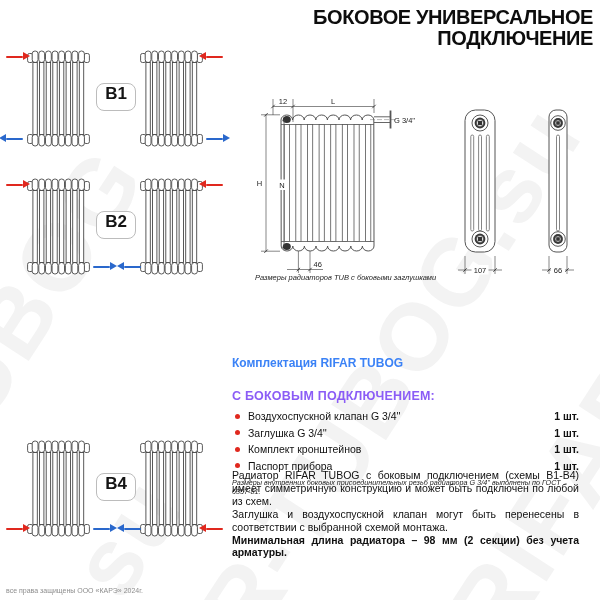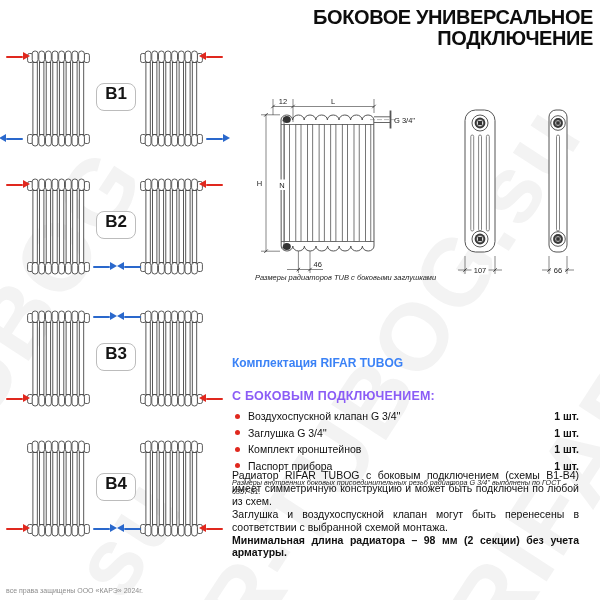--- a/index.html
+++ b/index.html
@@ -132,35 +132,20 @@
         </svg>
       <div class="badge">
           <span>B2</span>
         </div>
       <span class="arr red ol-t"></span>
       <span class="arr blue cl-b"></span>
       <span class="arr red or-t flip"></span>
       <span class="arr blue cr-b flip"></span>
     </div>
 
-    <div class="scheme" style="top:310px">
-      <svg class="rad" style="left:27px" width="63" height="97" viewBox="0 0 63 97">
-          <use href="#radsym"></use>
-        </svg>
-      <svg class="rad" style="left:140px" width="63" height="97" viewBox="0 0 63 97">
-          <use href="#radsym"></use>
-        </svg>
-      <div class="badge">
-          <span>B3</span>
-        </div>
-      <span class="arr blue cl-t"></span>
-      <span class="arr red ol-b"></span>
-      <span class="arr blue cr-t flip"></span>
-      <span class="arr red or-b flip"></span>
-    </div>
 
     <div class="scheme" style="top:440px">
       <svg class="rad" style="left:27px" width="63" height="97" viewBox="0 0 63 97">
           <use href="#radsym"></use>
         </svg>
       <svg class="rad" style="left:140px" width="63" height="97" viewBox="0 0 63 97">
           <use href="#radsym"></use>
         </svg>
       <div class="badge">
           <span>B4</span>

